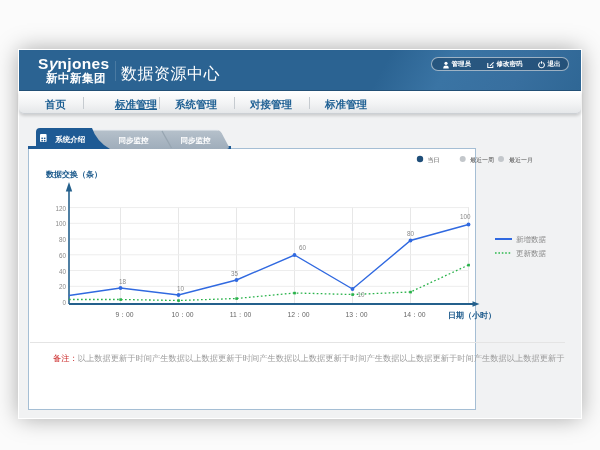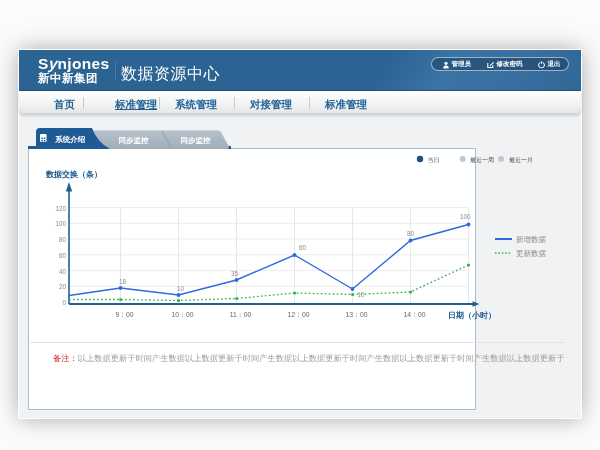--- a/index.html
+++ b/index.html
@@ -6,21 +6,21 @@
 html,body { width:600px; height:450px; overflow:hidden; }
 body { background:#fbfbfb; font-family:"Liberation Sans", sans-serif; position:relative; }
 .page { position:absolute; left:19px; top:50px; width:562px; height:368px;
   background:#f1f2f3; box-shadow:0 0 0 1px #ffffff, 0 0 22px rgba(0,0,0,0.35); }
 
 .hdr { position:absolute; left:0; top:0; width:562px; height:41px;
   background:linear-gradient(118deg, #2b6392 0%, #2b6392 64%, #3a74a4 75%, #386f9f 88%, #2f6795 100%); border-bottom:1px solid #235177; }
 .logo { position:absolute; left:19px; top:7px; color:#fff; }
 .logo .en { font-size:15.5px; font-weight:bold; letter-spacing:0.3px; line-height:14px; }
 .logo .en .yy { display:inline-block; transform:skewX(-15deg); }
-.logo .cn { font-size:11.5px; font-weight:bold; letter-spacing:0.5px; line-height:12px; margin-top:1px; }
+.logo .cn { font-size:11.5px; font-weight:bold; letter-spacing:0.5px; line-height:12px; margin-top:1px; margin-left:8px; }
 .hdr .sep { position:absolute; left:96px; top:11px; width:1px; height:20px; background:rgba(255,255,255,0.15); }
 .hdr .title { position:absolute; left:102px; top:14px; color:#fff; font-size:16px; letter-spacing:0.5px; }
 .pill { position:absolute; left:412px; top:7px; width:138px; height:13.5px; white-space:nowrap;
   background:rgba(8,34,62,0.35); border:1px solid rgba(255,255,255,0.55); border-radius:7px;
   color:#fff; font-size:6.5px; font-weight:bold; }
 .pill span { position:absolute; top:0; height:13.5px; display:inline-flex; align-items:center; }
 
 
 .nav { position:absolute; left:0; top:41px; width:562px; height:23px;
   background:linear-gradient(#ffffff, #f3f4f5 55%, #e5e7e9);
@@ -59,21 +59,21 @@
             <path d="M3.4 5.6 L8.1 0.9 L9 1.8 L4.3 6.5 Z" fill="#fff"></path>
           </svg>修改密码</span>
       <span style="left:106px;">
         <svg width="7" height="7.5" viewBox="0 0 9 9" style="margin-right:2.5px;">
             <path d="M3 1.4 A3.7 3.7 0 1 0 6 1.4" stroke="#fff" stroke-width="1.3" fill="none"></path>
             <line x1="4.5" y1="0" x2="4.5" y2="3.2" stroke="#fff" stroke-width="1.3"></line>
           </svg>退出</span>
     </div>
   </div>
   <div class="nav">
-    <a style="left:26px;margin-left:9px;">首页</a>
+    <a style="left:26px;">首页</a>
     <i style="left:64px;"></i>
     <a style="left:96px;text-decoration:underline;">标准管理</a>
     <i style="left:140px;"></i>
     <a style="left:156px;text-align:right;">系统管理</a>
     <i style="left:215px;"></i>
     <a style="left:231px;">对接管理</a>
     <i style="left:290px;"></i>
     <a style="left:306px;">标准管理</a>
   </div>
 

